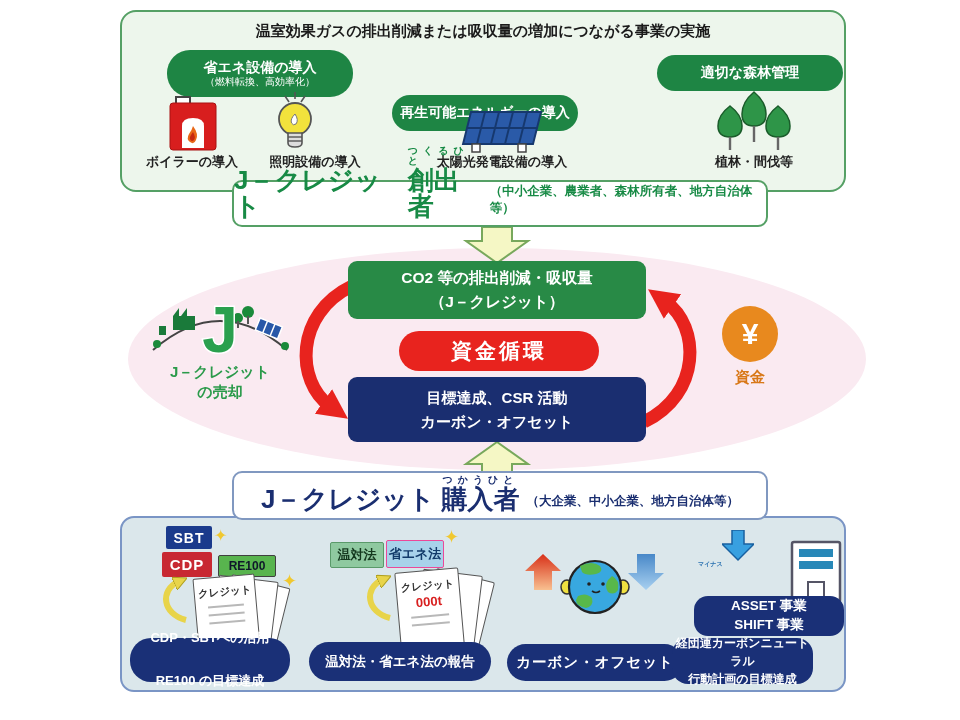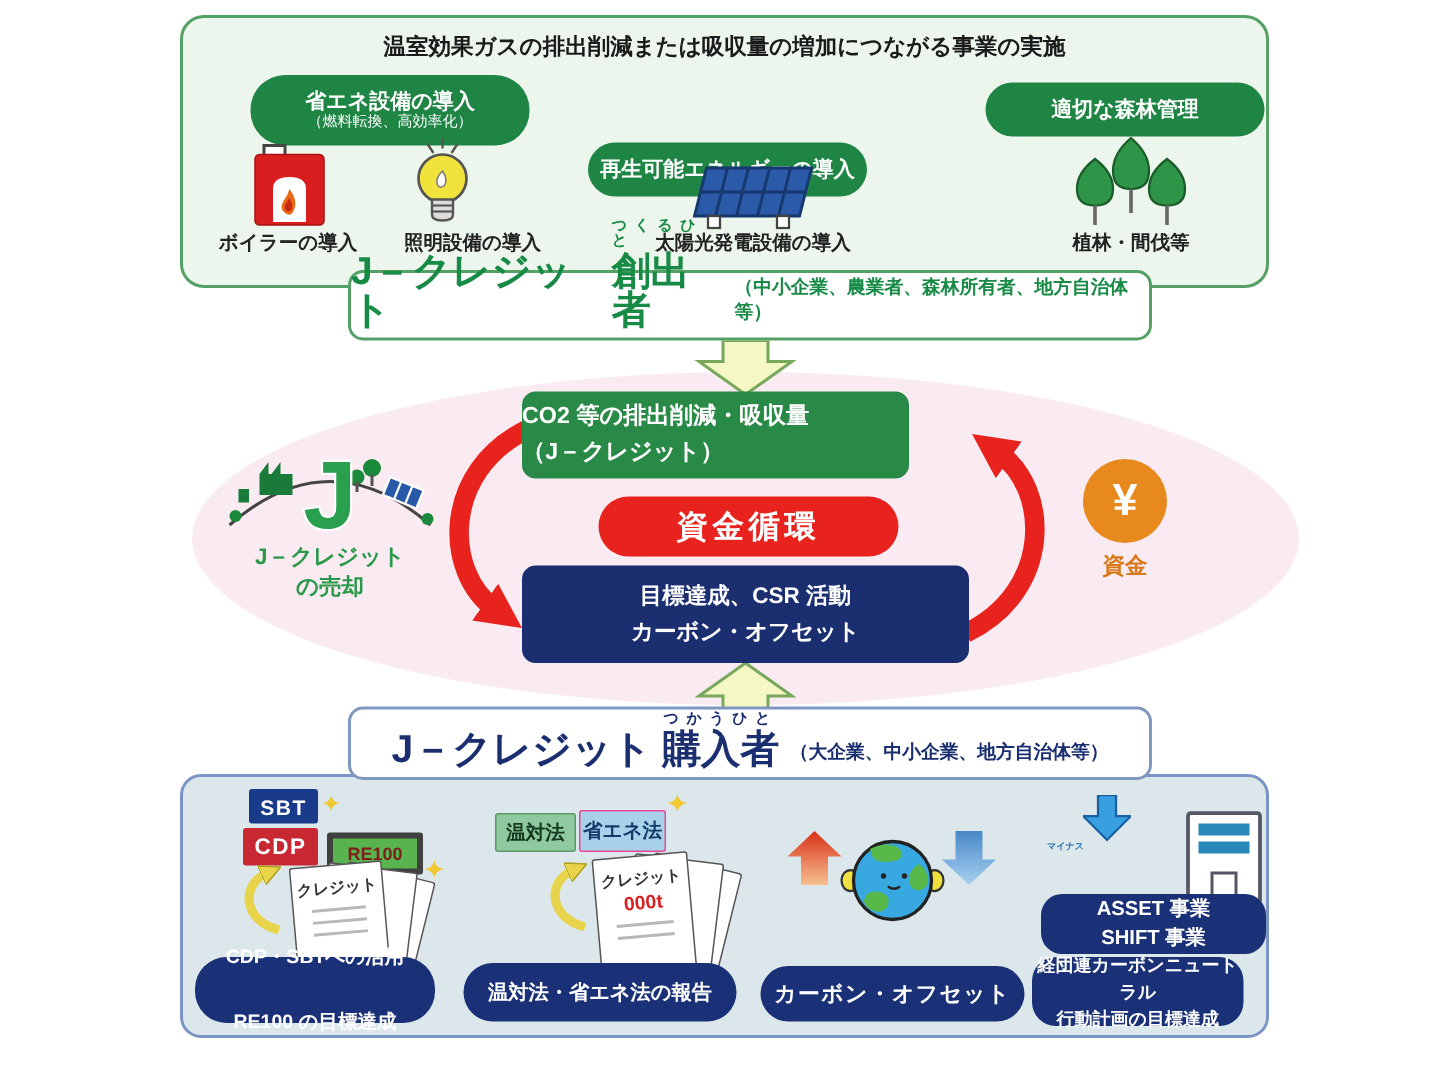--- a/index.html
+++ b/index.html
@@ -22,22 +22,22 @@
              display:flex;align-items:flex-end;justify-content:center;gap:7px;padding-bottom:6px;box-sizing:border-box;}
   .creator-bar{top:180px;height:47px;border:2px solid #55a065;color:#178a45;}
   .purchaser-bar{top:471px;height:49px;border:2px solid #8098c0;color:#1a2e70;}
   .actor-main{font-size:26px;font-weight:bold;line-height:1;}
   .ruby-group{display:inline-flex;flex-direction:column;align-items:center;line-height:1;}
   .furigana{font-size:10px;font-weight:bold;letter-spacing:5px;margin-bottom:1px;}
   .actor-suffix{font-size:12.5px;font-weight:bold;margin-bottom:2px;}
 
   
   .pink-ellipse{left:128px;top:248px;width:738px;height:222px;background:#faeaf1;border-radius:50%;}
-  .credit-box{left:348px;top:261px;width:258px;height:58px;background:#288a46;border-radius:9px;
-              color:#fff;display:flex;flex-direction:column;justify-content:center;
+  .credit-box{left:348px;top:261px;width:298px;height:58px;background:#288a46;border-radius:9px;
+              color:#fff;display:flex;flex-direction:column;justify-content:center;text-align:center;
               font-size:15.5px;font-weight:bold;line-height:1.55;z-index:3;}
   .fund-pill{left:399px;top:331px;width:200px;height:40px;background:#e8231e;border-radius:20px;
              color:#fff;font-size:21px;font-weight:bold;letter-spacing:3px;display:flex;
              align-items:center;justify-content:center;z-index:3;}
   .goal-box{left:348px;top:377px;width:298px;height:65px;background:#1a2e70;border-radius:9px;
             color:#fff;display:flex;flex-direction:column;justify-content:center;text-align:center;
             font-size:15px;font-weight:bold;line-height:1.6;z-index:3;}
   .sell-label{left:148px;top:362px;width:144px;text-align:center;color:#2a9a4a;
               font-size:15px;font-weight:bold;line-height:1.3;z-index:3;}
   .yen-circle{left:722px;top:306px;width:56px;height:56px;border-radius:50%;background:#e8891e;
@@ -46,21 +46,21 @@
   .funds-label{left:720px;top:368px;width:60px;text-align:center;color:#d87818;
                font-size:15px;font-weight:bold;z-index:3;}
 
   
   .bottom-panel{left:120px;top:516px;width:722px;height:172px;background:#dbe7eb;
                 border:2px solid #7a95c5;border-radius:14px;}
   .badge{position:absolute;display:flex;align-items:center;justify-content:center;
          font-weight:bold;border-radius:2px;}
   .b-sbt{left:44px;top:8px;width:46px;height:23px;background:#1a3a8c;color:#fff;font-size:14px;letter-spacing:1px;}
   .b-cdp{left:40px;top:34px;width:50px;height:25px;background:#c82832;color:#fff;font-size:15px;letter-spacing:1px;}
-  .b-re100{left:96px;top:37px;width:56px;height:20px;background:#58b44e;color:#7f1d1d;font-size:12px;border:4px solid #404040;}
+  .b-re100{left:96px;top:37px;width:56px;height:20px;background:#58b44e;color:#0f172a;font-size:12px;border:1px solid #404040;}
   .b-ontai{left:208px;top:24px;width:52px;height:24px;background:#8fc9a0;color:#14381e;font-size:13px;border:1px solid #5a9a6a;}
   .b-shoene{left:264px;top:22px;width:56px;height:26px;background:#a8d2ea;color:#123a6a;font-size:13px;border:1px solid #ec4899;}
   .sparkle{position:absolute;color:#f0c830;z-index:4;}
   .sparkle::before{content:"✦";}
   .navy-pill{position:absolute;background:#1a3077;color:#fff;border-radius:21px;display:flex;
              flex-direction:column;justify-content:center;text-align:center;font-weight:bold;z-index:3;}
   .paper-stack{position:absolute;z-index:2;}
   .paper{position:absolute;background:#fff;border:1.5px solid #555;border-radius:2px;}
   .paper .ptxt{font-size:10.5px;font-weight:bold;color:#333;text-align:center;margin-top:8px;}
   .paper .pamt{font-size:13px;font-weight:bold;color:#d82020;text-align:center;margin-top:1px;}
@@ -326,19 +326,19 @@
     <svg class="abs" style="left:668px;top:22px;" width="52" height="64" viewBox="0 0 52 64">
       <rect x="2" y="2" width="48" height="60" rx="2" fill="#fff" stroke="#556" stroke-width="2.5"></rect>
       <rect x="9" y="9" width="34" height="8" fill="#2888b8"></rect>
       <rect x="9" y="21" width="34" height="8" fill="#2888b8"></rect>
       <rect x="18" y="42" width="16" height="20" fill="#fff" stroke="#556" stroke-width="2"></rect>
     </svg>
     <div class="navy-pill" style="left:572px;top:78px;width:150px;height:40px;font-size:13.5px;line-height:1.4;border-radius:14px;">
       <div>ASSET 事業</div>
       <div>SHIFT 事業</div>
     </div>
-    <div class="navy-pill" style="left:566px;top:120px;width:141px;height:46px;font-size:12px;line-height:1.5;border-radius:16px;">
+    <div class="navy-pill" style="left:550px;top:120px;width:141px;height:46px;font-size:12px;line-height:1.5;border-radius:16px;">
       <div>経団連カーボンニュートラル</div>
       <div>行動計画の目標達成</div>
     </div>
   </div>
 
 </div>
 
 </body></html>

